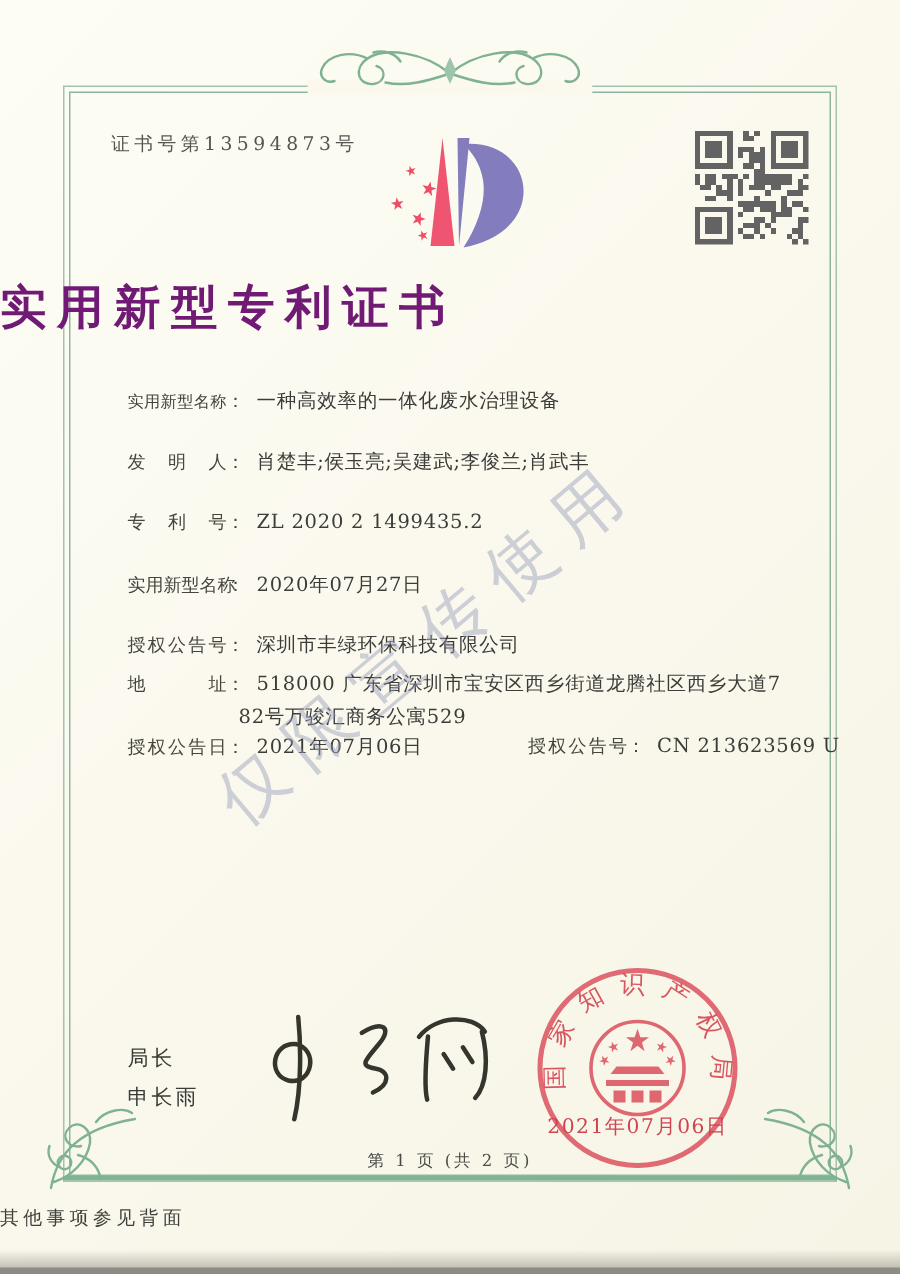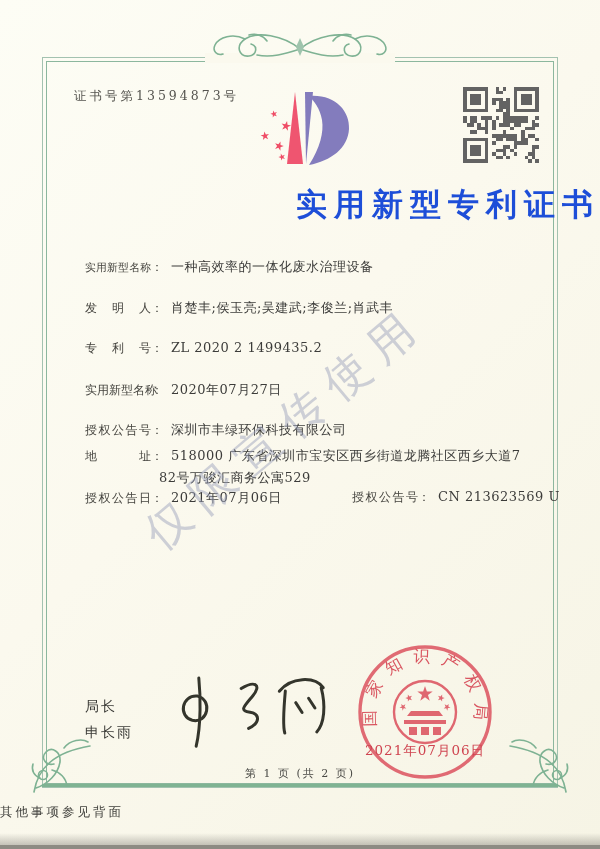--- a/index.html
+++ b/index.html
@@ -8,22 +8,22 @@
        background:linear-gradient(135deg,#fdfdf5 0%,#fbf9ee 45%,#f6f4e5 100%);}
   .abs{position:absolute;}
   
   .border-outer{left:42px;top:57px;width:514px;height:729px;border:1px solid #a3c2b0;}
   .border-inner{left:46px;top:61px;width:506px;height:721px;border:1px solid #8cb79e;}
   .border-bottom-thick{left:42px;top:784px;width:516px;height:3px;background:#7fb392;}
   
   .cert-no{left:74px;top:88px;font-size:12.5px;letter-spacing:3px;color:#55544f;}
   .logo{left:243px;top:84px;}
   .qr{left:463px;top:87px;}
-  .title{left:0;top:184px;width:600px;text-align:right;font-size:31px;font-weight:bold;
-         letter-spacing:7px;color:#1d4ed8;}
+  .title{left:0;top:184px;width:600px;text-align:left;font-size:31px;font-weight:bold;
+         letter-spacing:7px;color:#701a75;}
   
   .frow{left:85px;font-size:13px;color:#3c3c3a;white-space:nowrap;}
   .flabel{display:inline-block;width:66px;text-align:justify;text-align-last:justify;
           font-size:12px;color:#45443f;vertical-align:baseline;}
   .flabel.six{font-size:10.8px;}
   .fcolon{color:#45443f;font-size:12px;}
   .fval{margin-left:8px;letter-spacing:0.5px;}
   .addr2{display:block;margin-left:74px;margin-top:4px;letter-spacing:0.5px;}
   
   .paras{left:66px;top:511px;width:468px;color:#2f2f2d;}

